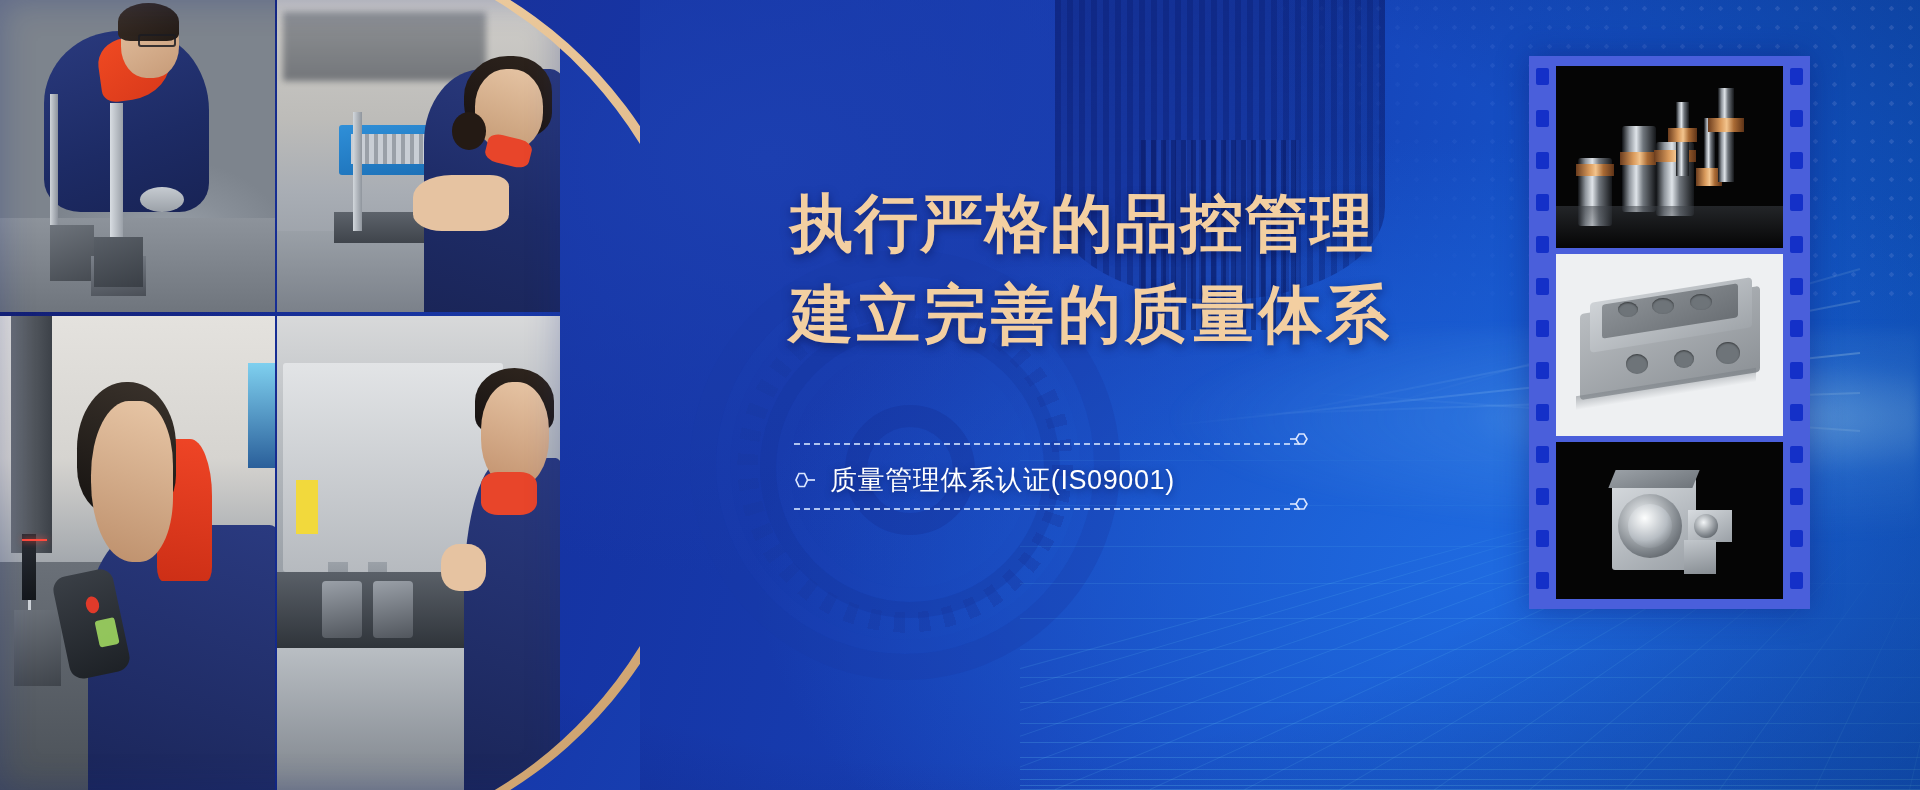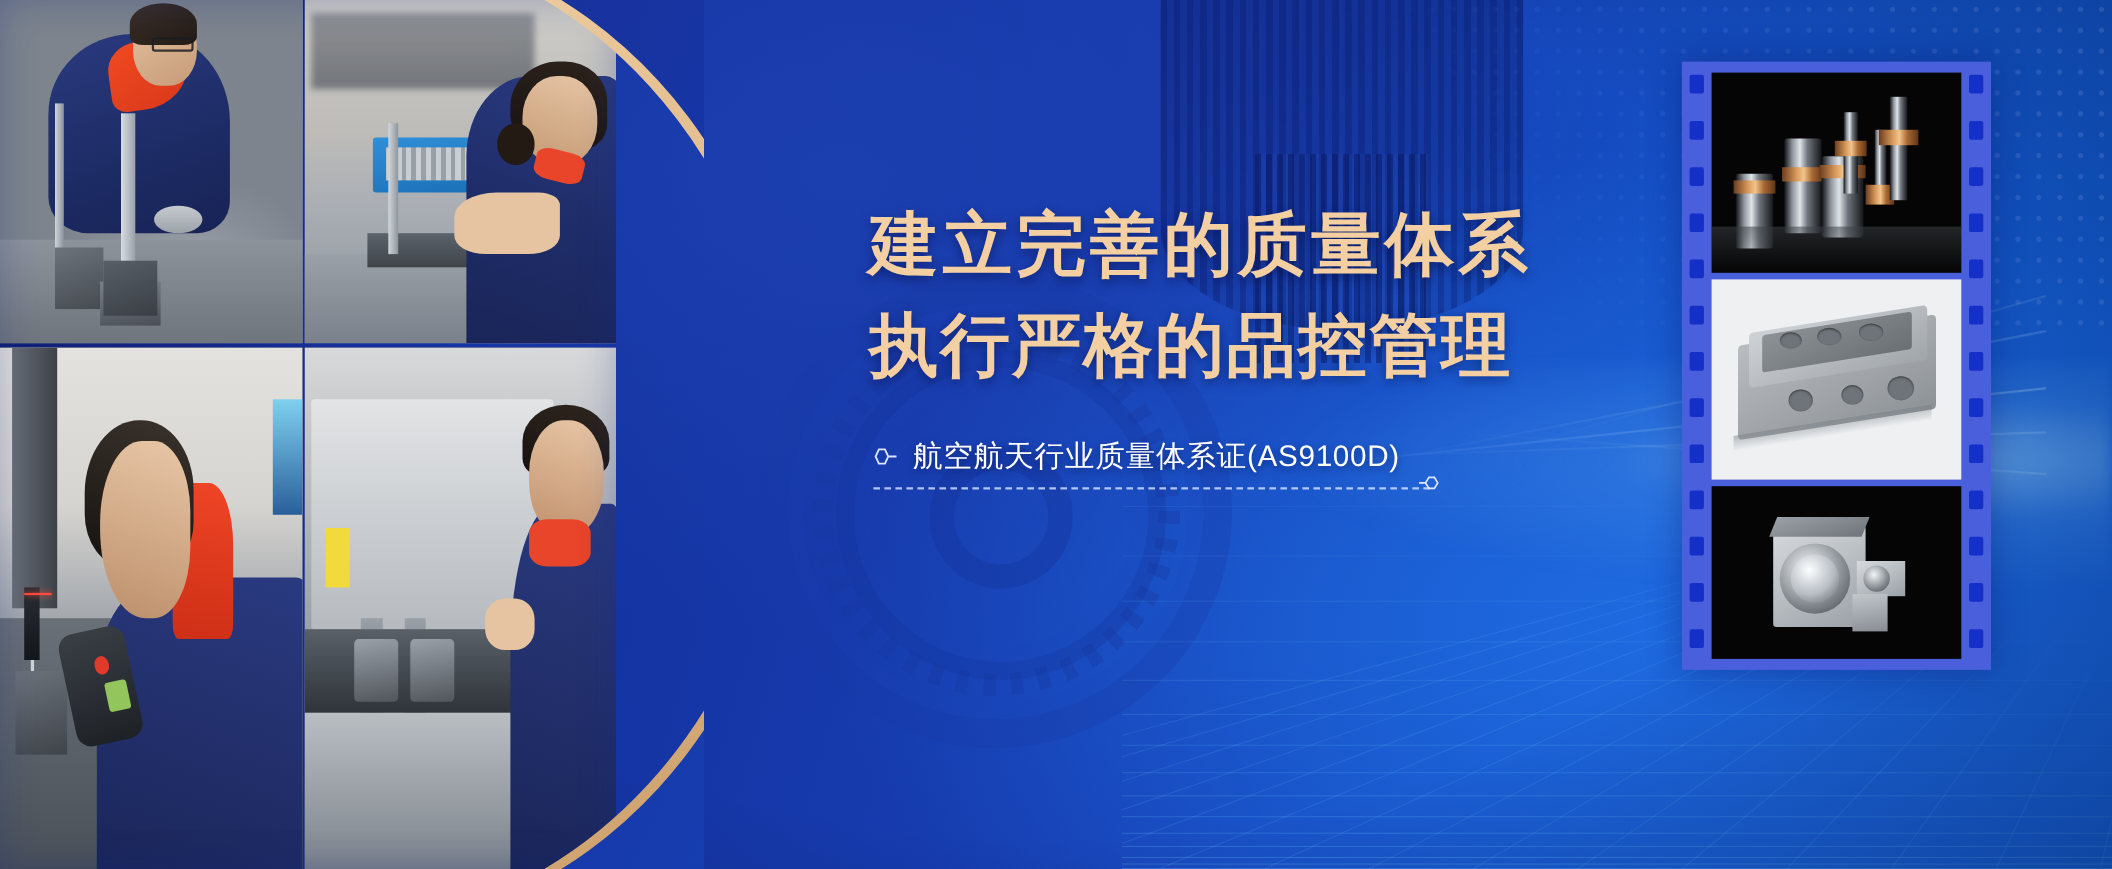--- a/index.html
+++ b/index.html
@@ -380,42 +380,49 @@
         <stop offset="55%" stop-color="#1635a6"></stop>
         <stop offset="100%" stop-color="#1741b4"></stop>
       </linearGradient>
     </defs>
     <path d="M 303 -60 A 402 438 0 0 1 303 850 L 640 850 L 640 -60 Z" fill="url(#bluemask)"></path>
   </svg>
 
   <div class="content">
 
     <div class="headline">
+      <span class="hl l2">执行严格的品控管理</span>
       <span class="hl l1">建立完善的质量体系</span>
-      <span class="hl l2">执行严格的品控管理</span>
     </div>
 
     <div class="cert-list">
+
+      <div class="cert-row">
+        <div class="dash"></div>
+        <svg class="endhex" width="20" height="20" viewBox="0 0 20 20">
+          <line x1="0" y1="10" x2="6" y2="10" stroke="#dbe6ff" stroke-width="1.6"></line>
+          <polygon points="9,5 14,5 17,10 14,15 9,15 6,10" fill="none" stroke="#dbe6ff" stroke-width="1.6"></polygon>
+        </svg>
+      </div>
+
 
       <div class="cert-row">
         <div class="rowline">
           <svg class="hexico" width="24" height="20" viewBox="0 0 24 20">
             <polygon points="7,3.5 12.5,3.5 15.5,10 12.5,16.5 7,16.5 4,10" fill="none" stroke="#dbe6ff" stroke-width="1.7"></polygon>
             <line x1="16" y1="10" x2="23" y2="10" stroke="#dbe6ff" stroke-width="1.7"></line>
           </svg>
-          <span class="cert-label">航空航天行业质量体系证(AS9100D)</span>
+          <span class="cert-label">质量管理体系认证(IS09001)</span>
         </div>
         <div class="dash"></div>
         <svg class="endhex" width="20" height="20" viewBox="0 0 20 20">
           <line x1="0" y1="10" x2="6" y2="10" stroke="#dbe6ff" stroke-width="1.6"></line>
           <polygon points="9,5 14,5 17,10 14,15 9,15 6,10" fill="none" stroke="#dbe6ff" stroke-width="1.6"></polygon>
         </svg>
       </div>
-
-
 
     </div>
   </div>
 
   <div class="filmstrip">
     <div id="perfs">
         <div class="perf" style="left: 7px; top: 12px;"></div>
         <div class="perf" style="left: 261px; top: 12px;"></div>
         <div class="perf" style="left: 7px; top: 54px;"></div>
         <div class="perf" style="left: 261px; top: 54px;"></div>

